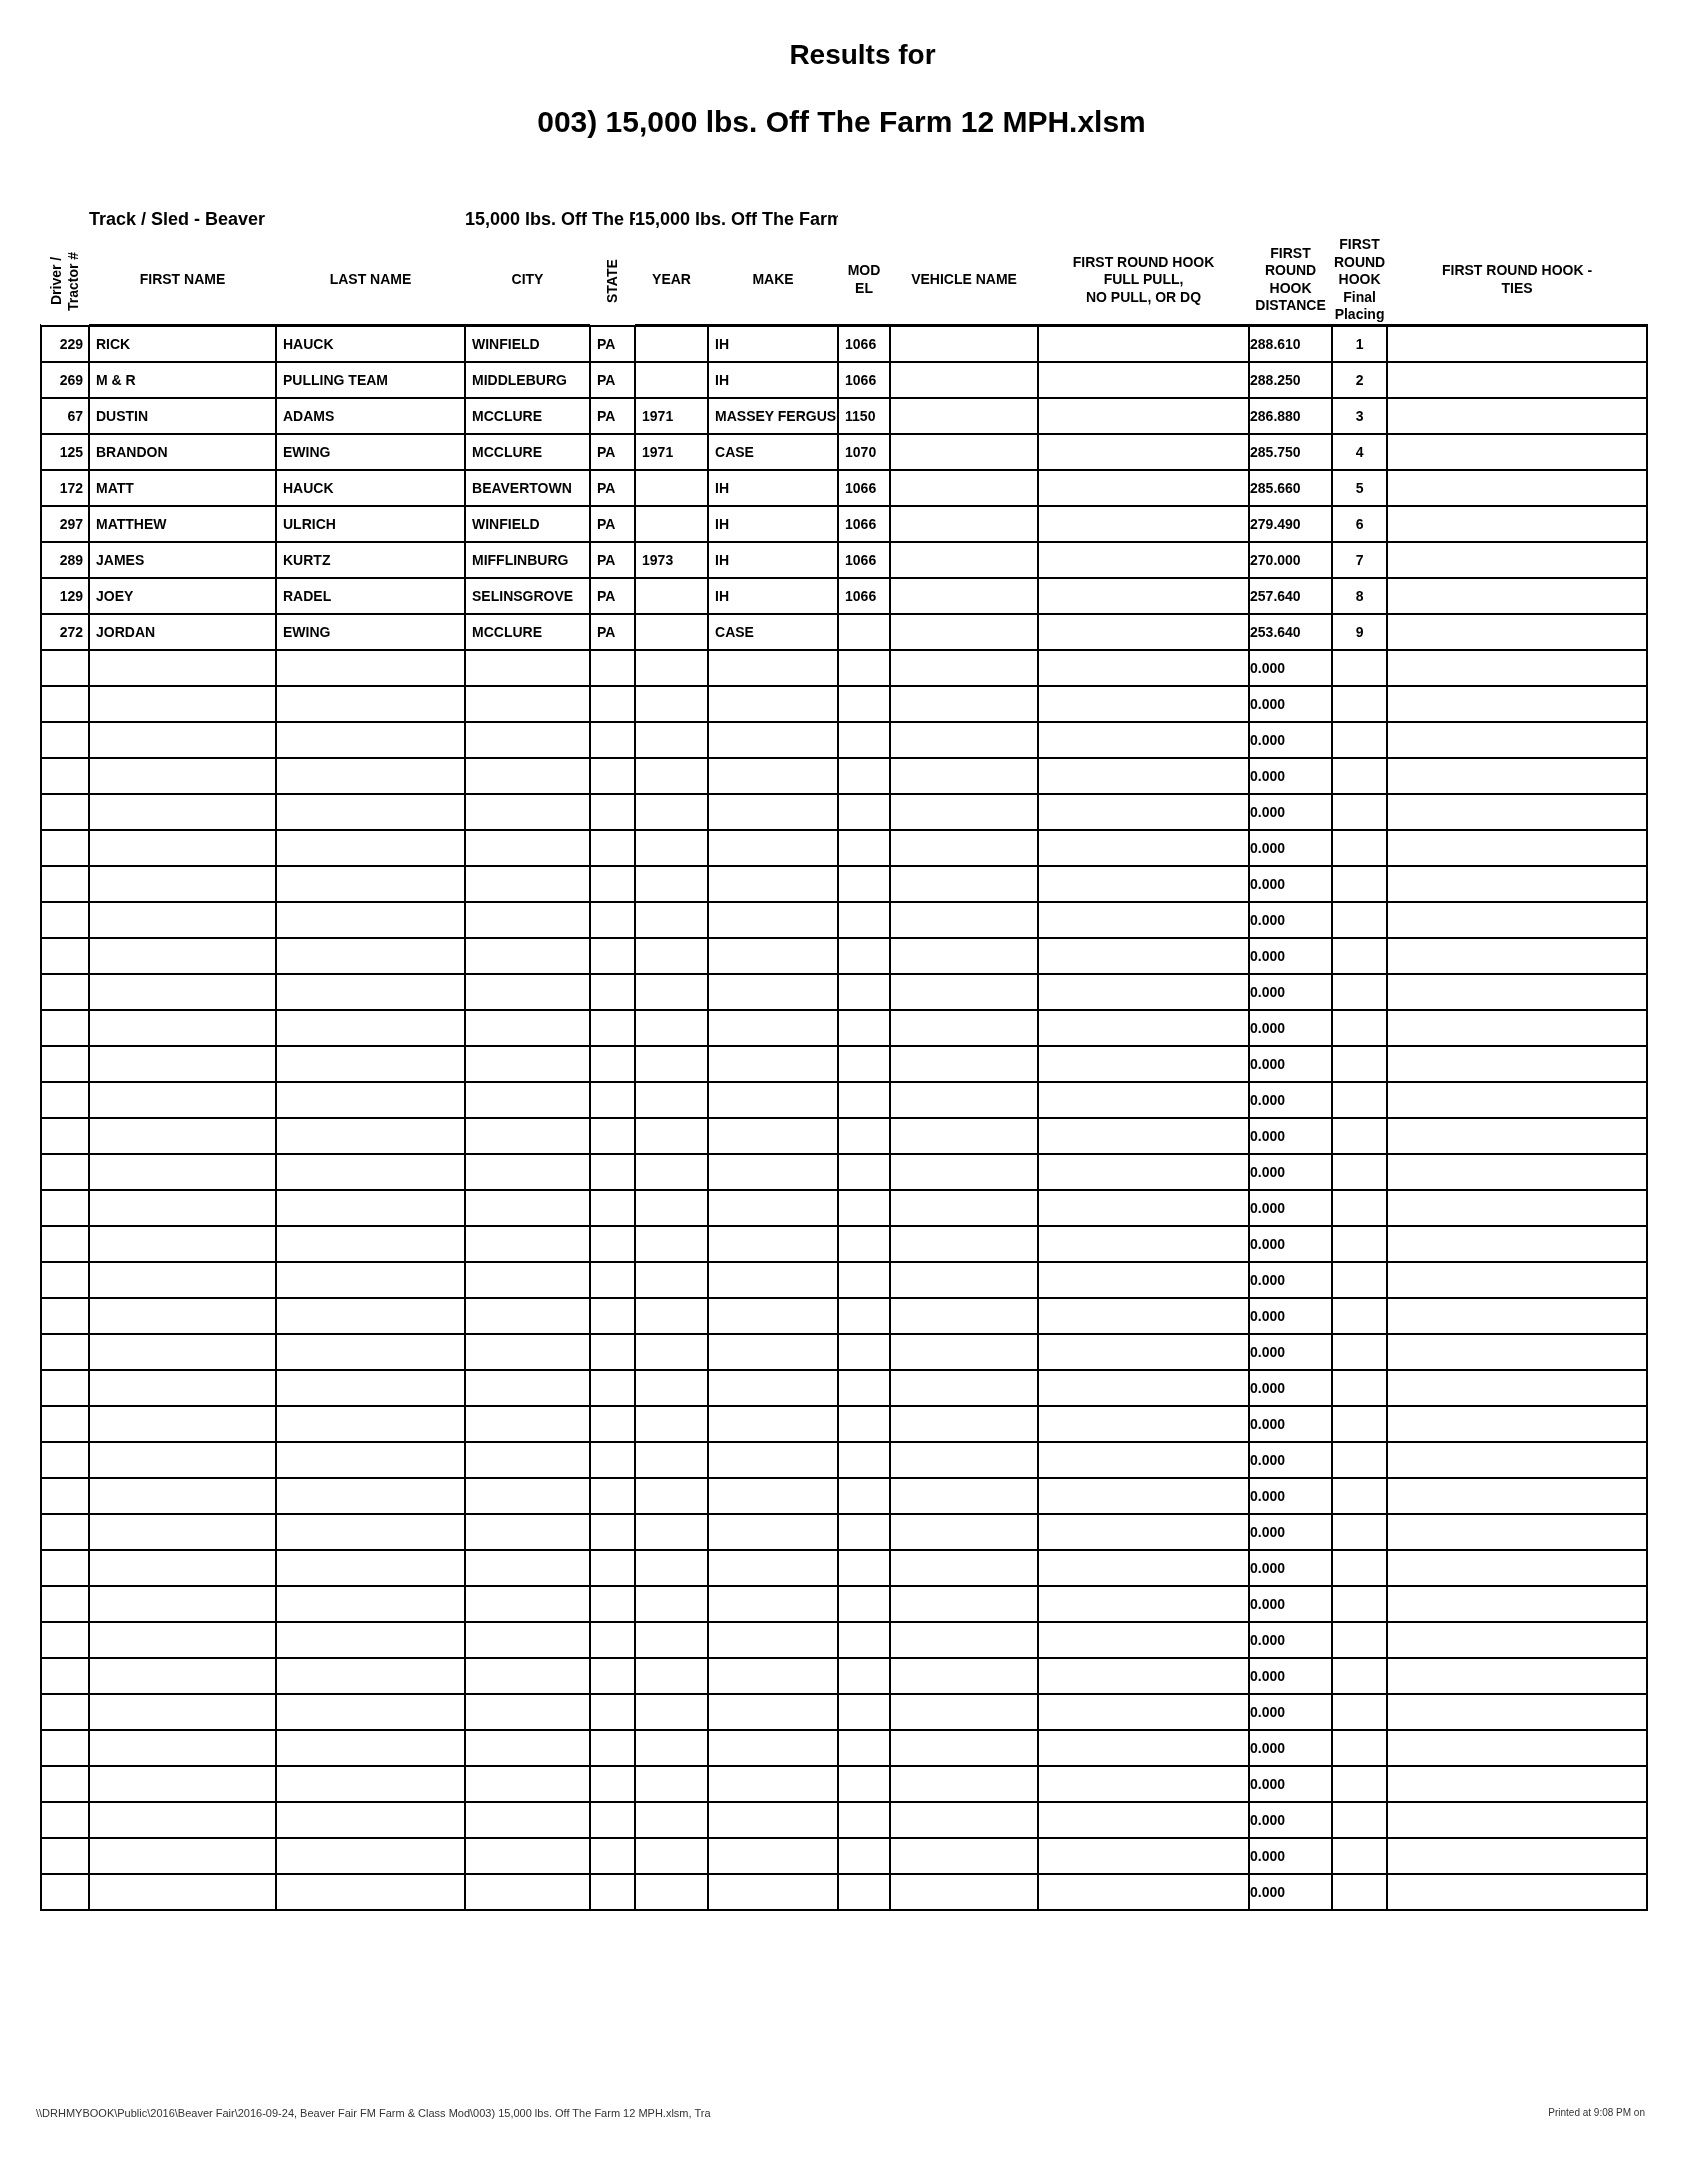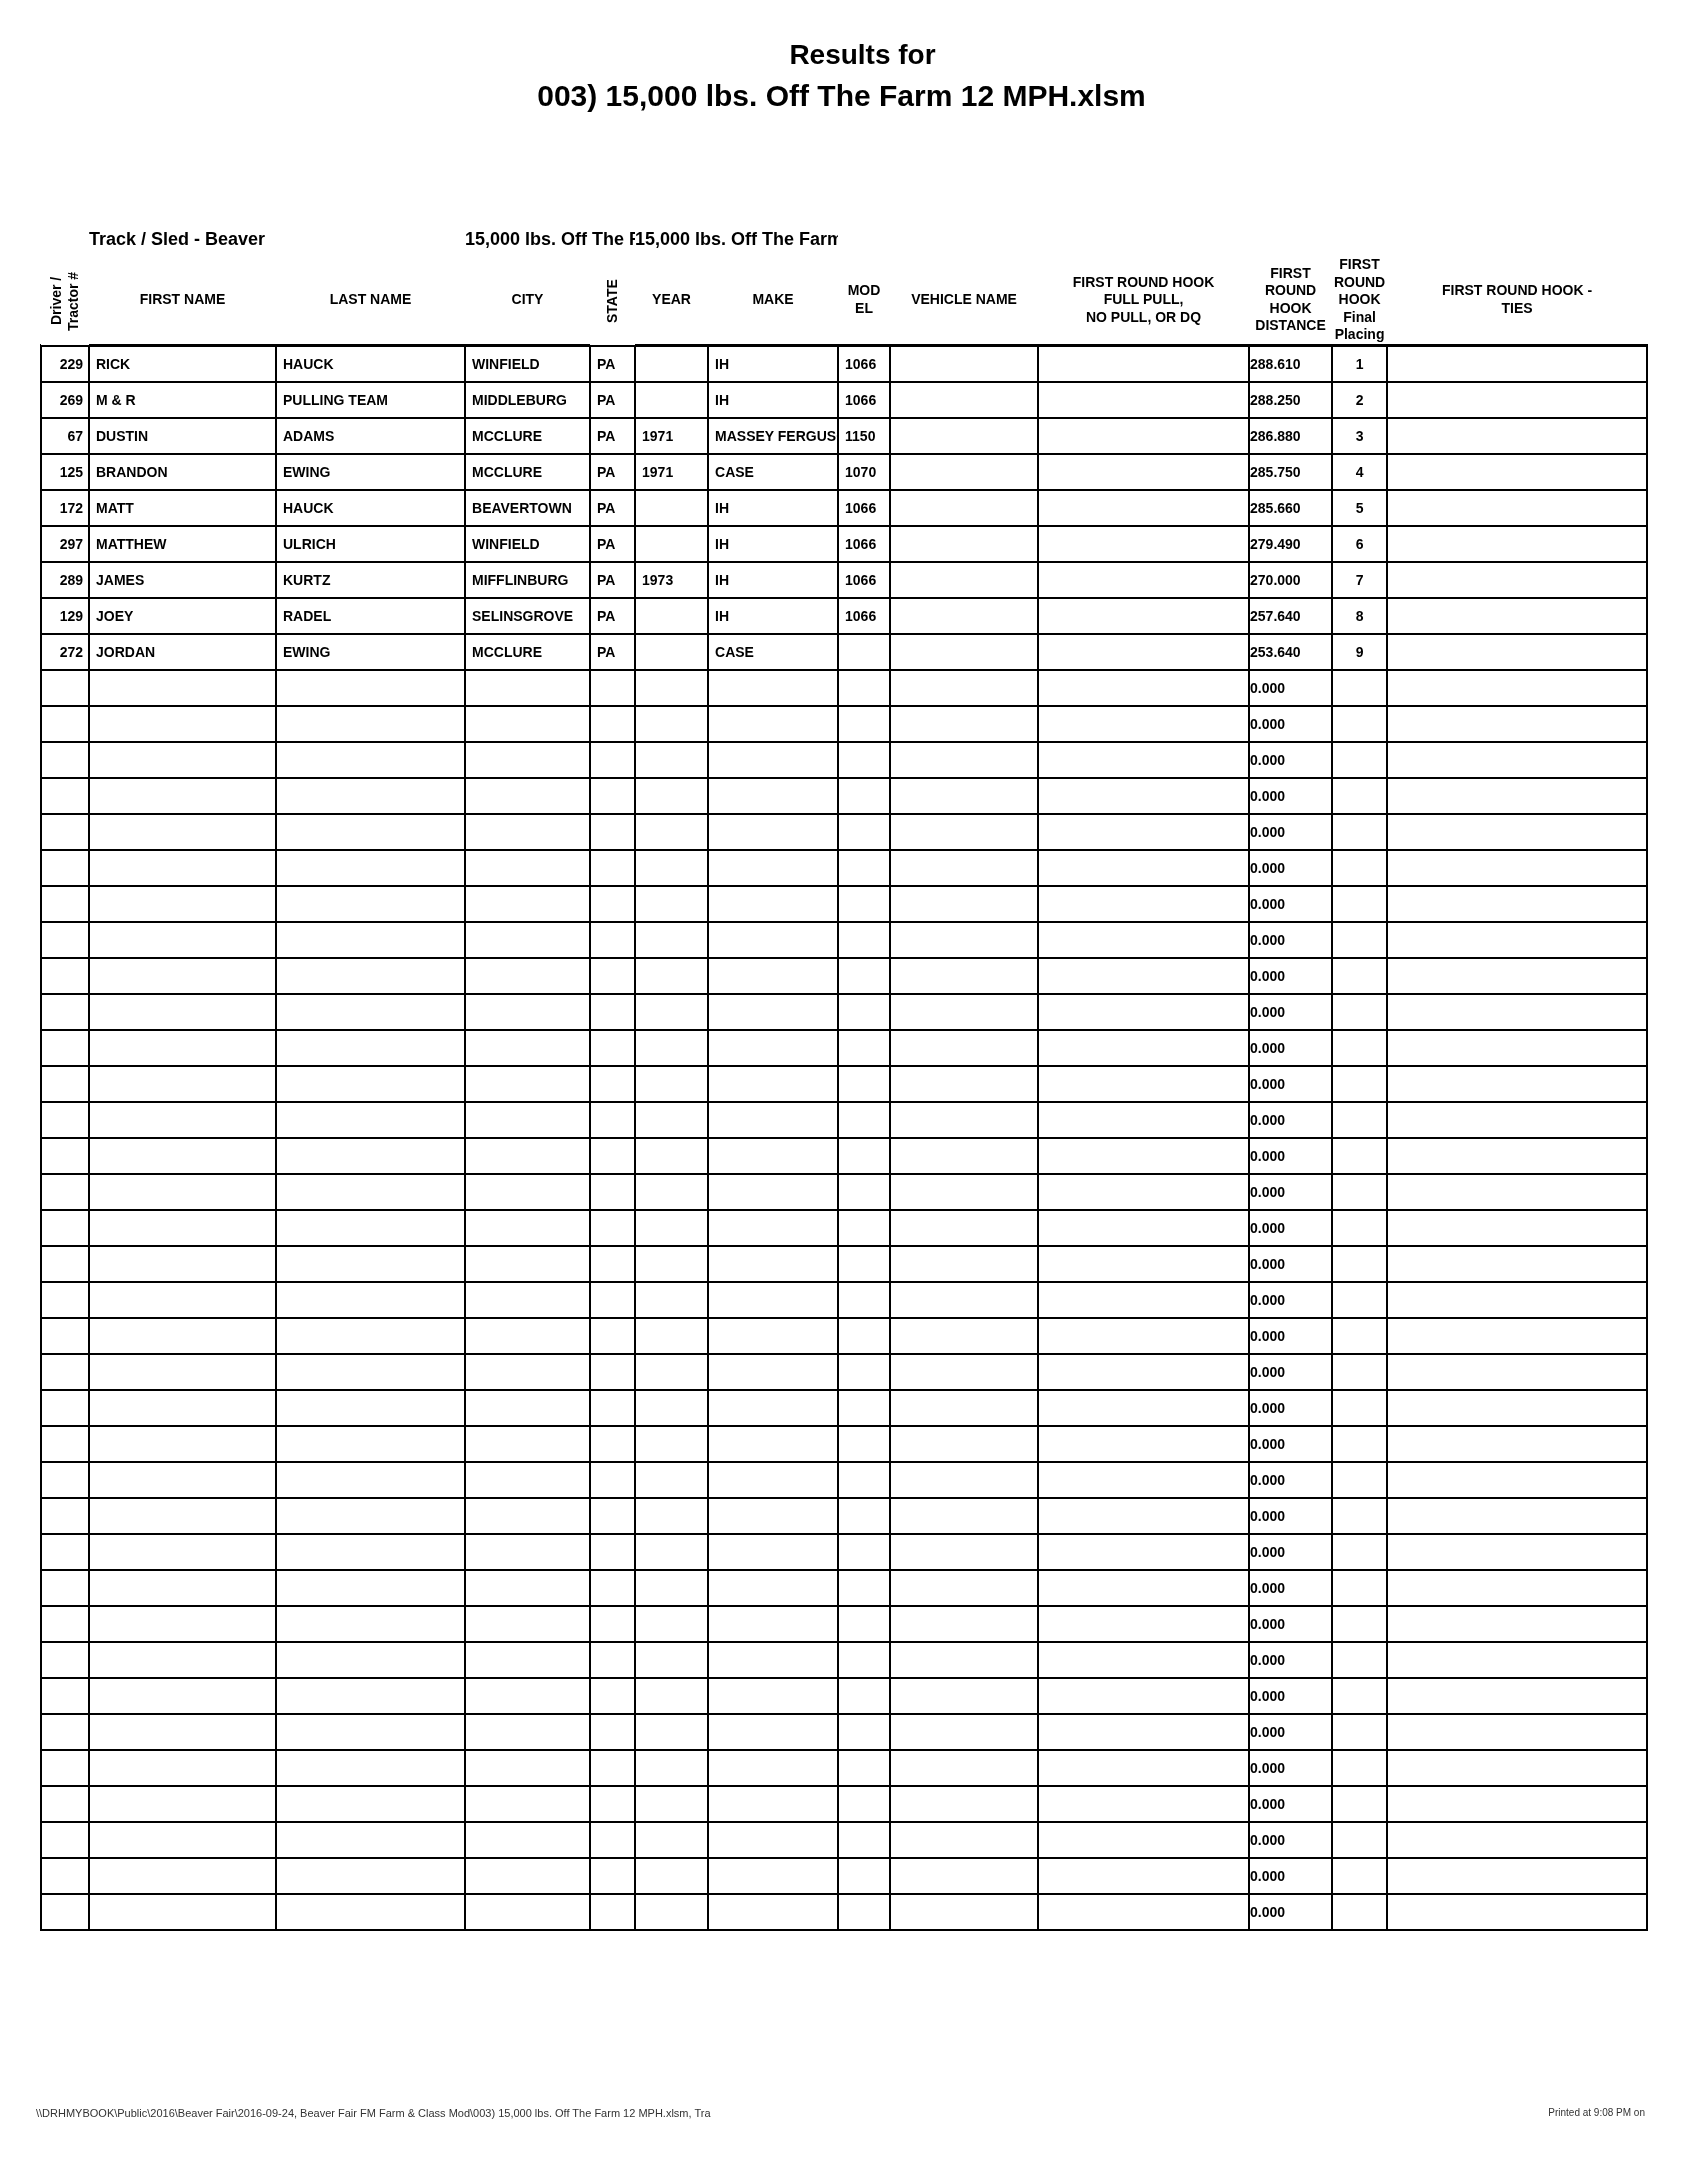--- a/index.html
+++ b/index.html
@@ -9,23 +9,23 @@
     position:relative;
     font-family:"Liberation Sans", sans-serif;
     color:#000;
     overflow:hidden;
   }
   .title-block{
     position:absolute;top:38px;left:0;width:1683px;
     text-align:center;
   }
   .title-line1{font-size:28px;font-weight:bold;line-height:1.2;margin-left:42px;}
-  .title-line2{font-size:30px;font-weight:bold;line-height:1.2;margin-top:6px;}
-
-  .table-wrap{position:absolute;left:40px;top:203px;margin-top:20px;}
+  .title-line2{font-size:30px;font-weight:bold;line-height:1.2;margin-top:32px;}
+
+  .table-wrap{position:absolute;left:40px;top:203px;}
   table{
     border-collapse:collapse;table-layout:fixed;width:1606px;
   }
   col.c-num{width:48px;}  col.c-first{width:187px;} col.c-last{width:189px;}
   col.c-city{width:125px;} col.c-state{width:45px;} col.c-year{width:73px;}
   col.c-make{width:130px;} col.c-model{width:52px;} col.c-vehicle{width:148px;}
   col.c-fullpull{width:211px;} col.c-dist{width:83px;} col.c-place{width:55px;}
   col.c-ties{width:260px;}
 
   thead th{border:none;font-weight:bold;vertical-align:middle;background:#fff;}

